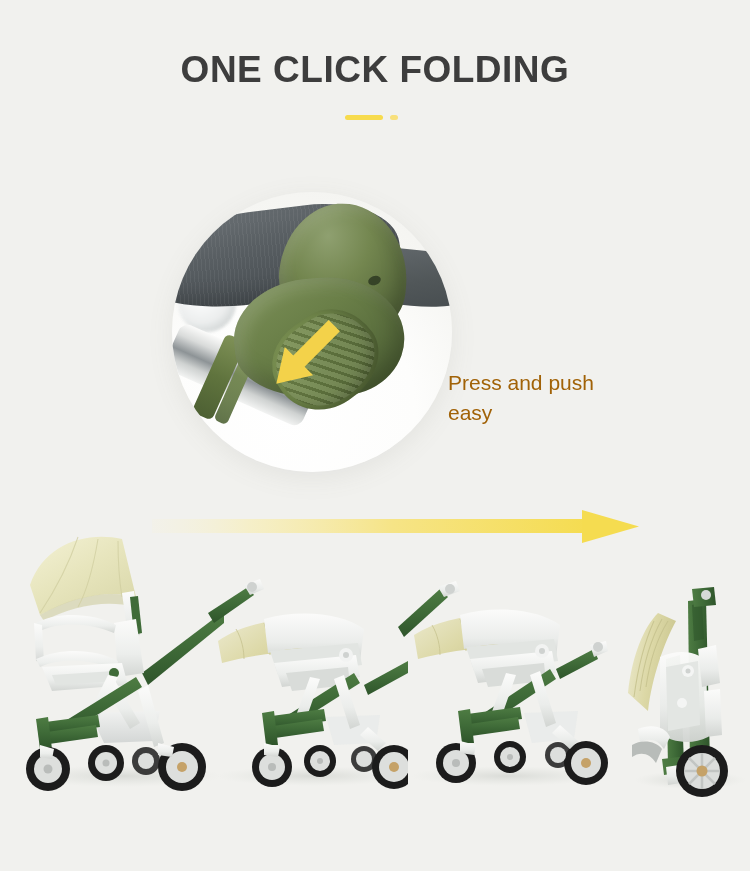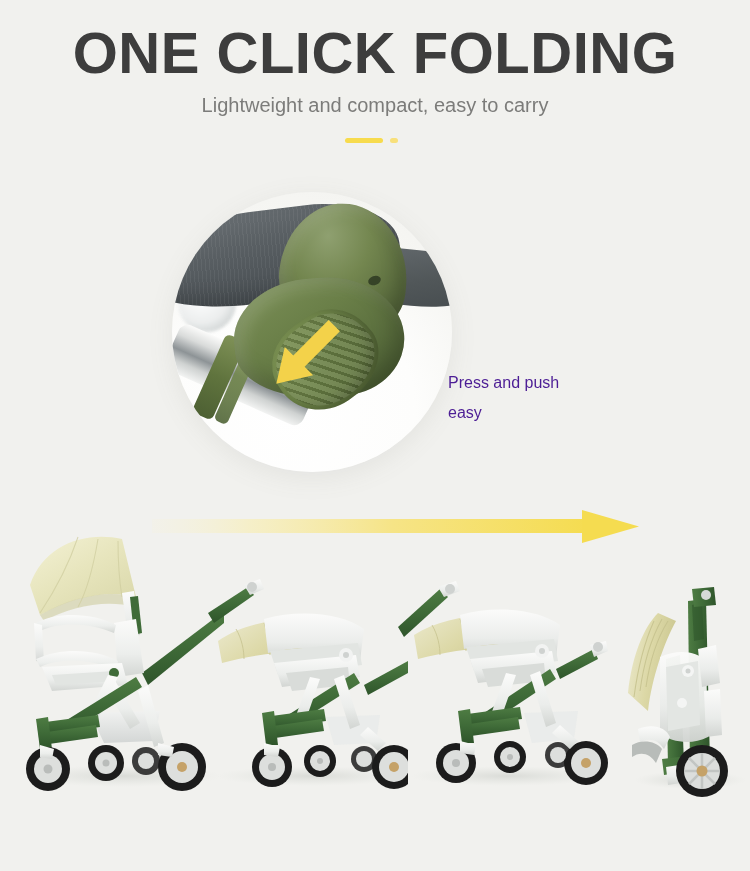--- a/index.html
+++ b/index.html
@@ -23,22 +23,22 @@
 
   
   .header {
     position: absolute;
     top: 0; left: 0;
     width: 750px;
     text-align: center;
   }
   .title {
     margin: 0;
-    padding-top: 27px;
-    font-size: 58px;
+    padding-top: 44px;
+    font-size: 37px;
     line-height: 52px;
     font-weight: bold;
     letter-spacing: 0.5px;
     color: #3d3d3d;
     font-family: "Liberation Sans", sans-serif;
   }
   .subtitle {
     margin: 0;
     padding-top: 12px;
     font-size: 20px;
@@ -231,23 +231,23 @@
     height: 96px;
     transform: rotate(0deg);
   }
 
   
   .caption {
     position: absolute;
     left: 448px;
     top: 368px;
     width: 180px;
-    font-size: 16px;
+    font-size: 21px;
     line-height: 30px;
-    color: #4c1d95;
+    color: #a16207;
   }
 
   
   .progress-arrow {
     position: absolute;
     left: 152px;
     top: 508px;
     width: 487px;
     height: 36px;
   }
@@ -275,21 +275,20 @@
     width: 750px; height: 40px;
   }
 </style>
 </head>
 <body>
 
 <div class="page">
 
   <div class="header">
     <h1 class="title">ONE CLICK FOLDING</h1>
-    <p class="subtitle">Lightweight and compact, easy to carry</p>
     <div class="divider">
       <span class="divider-bar"></span>
       <span class="divider-dot"></span>
     </div>
   </div>
 
   <div class="detail-wrap">
     <div class="detail-circle">
       <div class="bg-wheel"></div>
       <div class="chrome-tube"></div>

